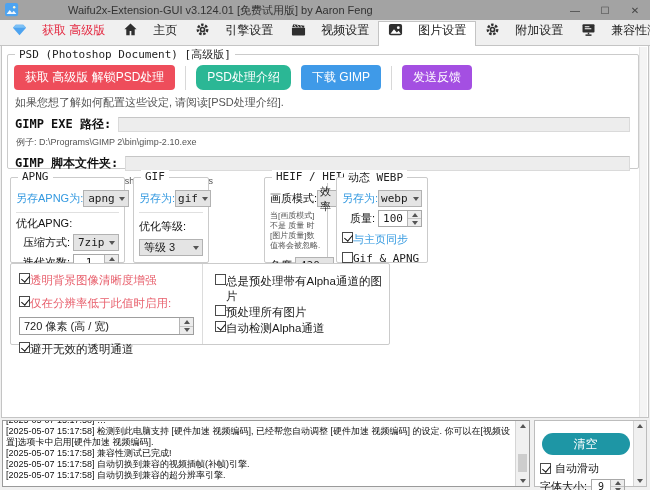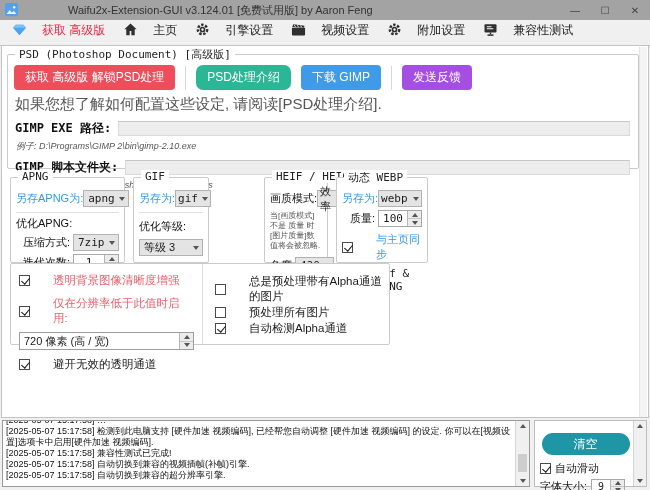--- a/index.html
+++ b/index.html
@@ -44,27 +44,27 @@
   
   .psd-box { left:5px; top:8px; width:632px; height:115px; }
   .btn-row { display:flex; align-items:center; gap:10px; margin:10px 0 0 6px; }
   .btn { border-radius:4px; color:#fff; font-size:12px; padding:4px 11px;
          border:none; white-space:nowrap; }
   .btn-red    { background:#ee4d5b; }
   .btn-teal   { background:#2bb795;border-radius:7px; }
   .btn-blue   { background:#3f9ae8; }
   .btn-purple { background:#a44fe2; }
   .vsep { width:1px; height:24px; background:#d8d8d8; }
-  .hint { font-size:15px; color:#555; margin:5px 0 0 7px; }
+  .hint { font-size:11px; color:#555; margin:5px 0 0 7px; }
   .path-row { display:flex; align-items:center; gap:7px; margin:6px 8px 0 7px; }
   .path-label { font-family:"DejaVu Sans Mono",monospace; font-size:12px; font-weight:bold;
                 white-space:nowrap; color:#111; }
   .path-input { flex:1; height:15px; background:#ededed; border:1px solid #dadada;
                 border-top-color:#c6c6c6; }
-  .example { font-size:9px; color:#555; margin:3px 0 0 8px;font-style:italic; }
+  .example { font-size:9px; color:#555; margin:3px 0 0 8px; }
 
   
   .fmt-row { position:absolute; left:8px; top:131px; display:flex; gap:8px; }
   .fmt-box { position:relative; border:1px solid #cbcbcb; border-radius:2px; background:#fff;
              padding:9px 5px 4px 5px; }
   .frow { display:flex; align-items:center; margin-top:3px; }
   .flabel { font-size:11px; color:#111; white-space:nowrap; }
   .blue { color:#3399e0; }
   .hr { height:1px; background:#e0e0e0; margin:5px 0 2px; }
 
@@ -80,21 +80,21 @@
           margin-left:auto; }
   .spin-val { display:flex; align-items:center; justify-content:center; padding:0 3px;
               font-size:11px; font-family:"DejaVu Sans Mono",monospace; min-width:26px; }
   .spin-btns { width:14px; display:flex; flex-direction:column; border-left:1px solid #b5b5b5; }
   .spin-b { flex:1; display:flex; align-items:center; justify-content:center; background:#ececec; }
   .spin-b + .spin-b { border-top:1px solid #c5c5c5; }
 
   .note { font-size:8px; color:#555; line-height:10px; margin-top:4px; }
 
   
-  .cbrow { display:flex; align-items:center; gap:23px; font-size:11.5px; }
+  .cbrow { display:flex; align-items:flex-start; gap:0; font-size:11.5px; }
   .cb { width:11px; height:11px; border:1px solid #4a4a4a; background:#fff;
         position:relative; flex:none; }
   .cb.checked::after { content:""; position:absolute; left:2.5px; top:0px; width:4px;
         height:7px; border:solid #111; border-width:0 1.8px 1.8px 0; transform:rotate(40deg); }
   .pink { color:#e8606d; }
 
   .alpha-box { left:8px; top:217px; width:380px; height:82px; display:flex; }
   .alpha-left { width:192px; border-right:1px solid #dcdcdc; padding:9px 8px 6px 8px; }
   .alpha-left .cbrow { margin-bottom:8px; }
   .alpha-right { flex:1; padding:10px 6px 8px 12px; display:flex;
@@ -173,20 +173,30 @@
   <div class="tab">
     <span class="ticon">
       <svg viewBox="0 0 16 16">
           <path d="M1 6h14v7.3a1 1 0 0 1-1 1H2a1 1 0 0 1-1-1z" fill="#2f2f2f"></path>
           <path d="M1.4 5.4l1-3 12 1.5-.7 2.2z" fill="#2f2f2f"></path>
           <path d="M3.4 3l1.4 2.2M6.8 3.4l1.4 2.2M10.2 3.8l1.4 2.2" stroke="#fff" stroke-width="0.9"></path>
         </svg>
     </span>
     <span>视频设置</span>
   </div>
+  <div class="tab active">
+    <span class="ticon">
+      <svg viewBox="0 0 16 16">
+          <rect x="1" y="2" width="14" height="12" rx="2" fill="#2f2f2f"></rect>
+          <circle cx="11" cy="6" r="1.5" fill="#fff"></circle>
+          <path d="M2.6 12.4l3.8-4.8 3 3.6 1.9-2 2.3 3.2z" fill="#fff"></path>
+        </svg>
+    </span>
+    <span>图片设置</span>
+  </div>
   <div class="tab">
     <span class="ticon">
       <svg viewBox="0 0 16 16">
           <circle cx="8" cy="8" r="5" fill="none" stroke="#2f2f2f" stroke-width="2.6" stroke-dasharray="2.6 1.7"></circle>
           <circle cx="8" cy="8" r="2.2" fill="none" stroke="#2f2f2f" stroke-width="1.7"></circle>
         </svg>
     </span>
     <span>附加设置</span>
   </div>
   <div class="tab">

